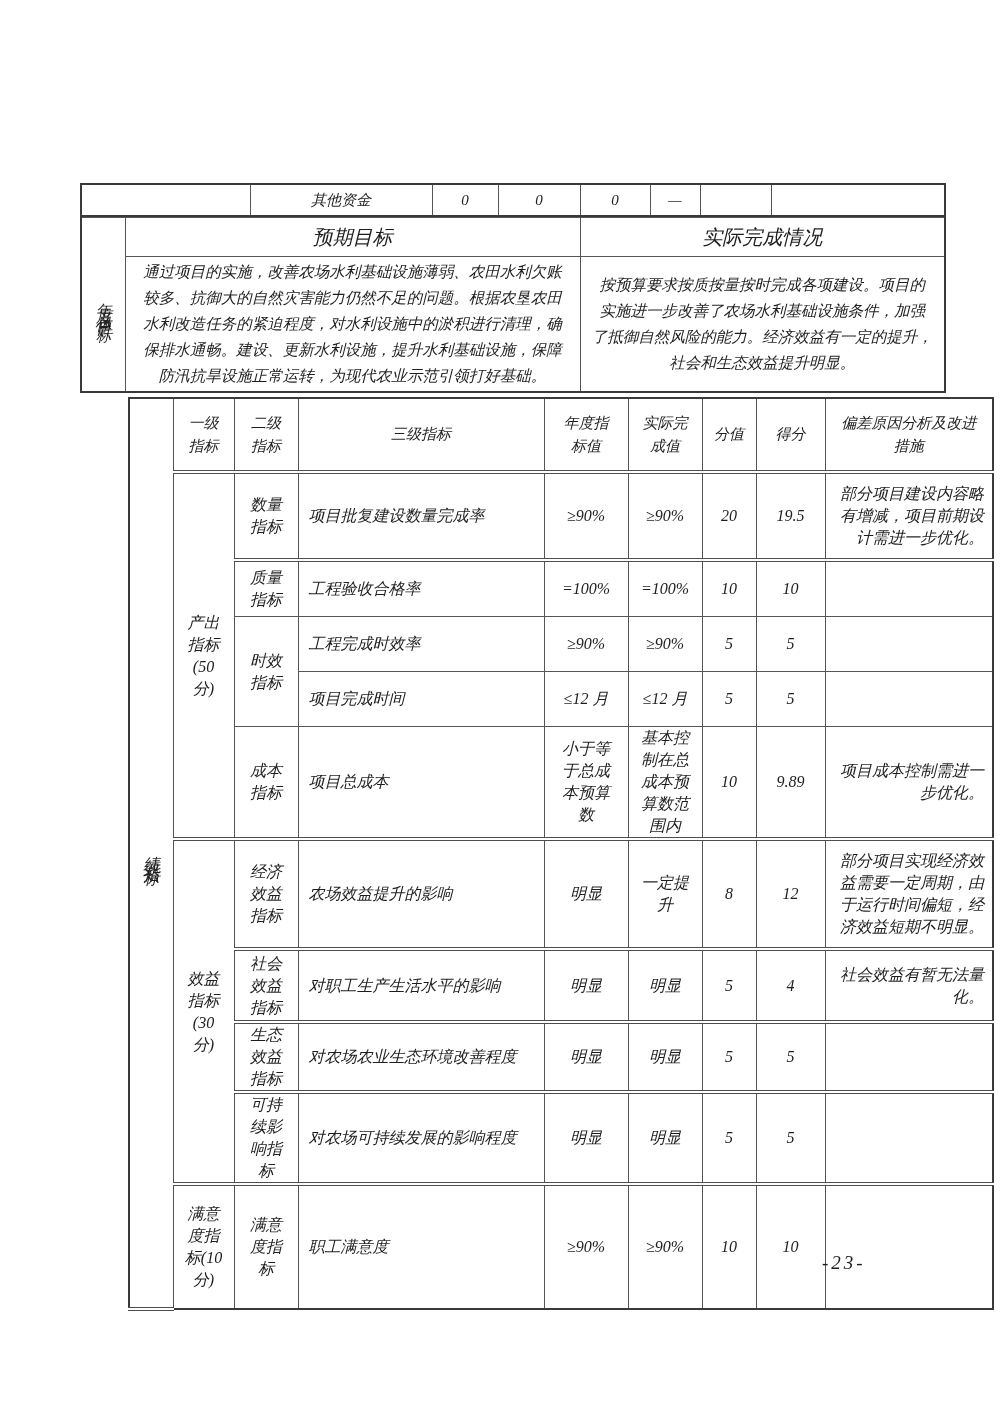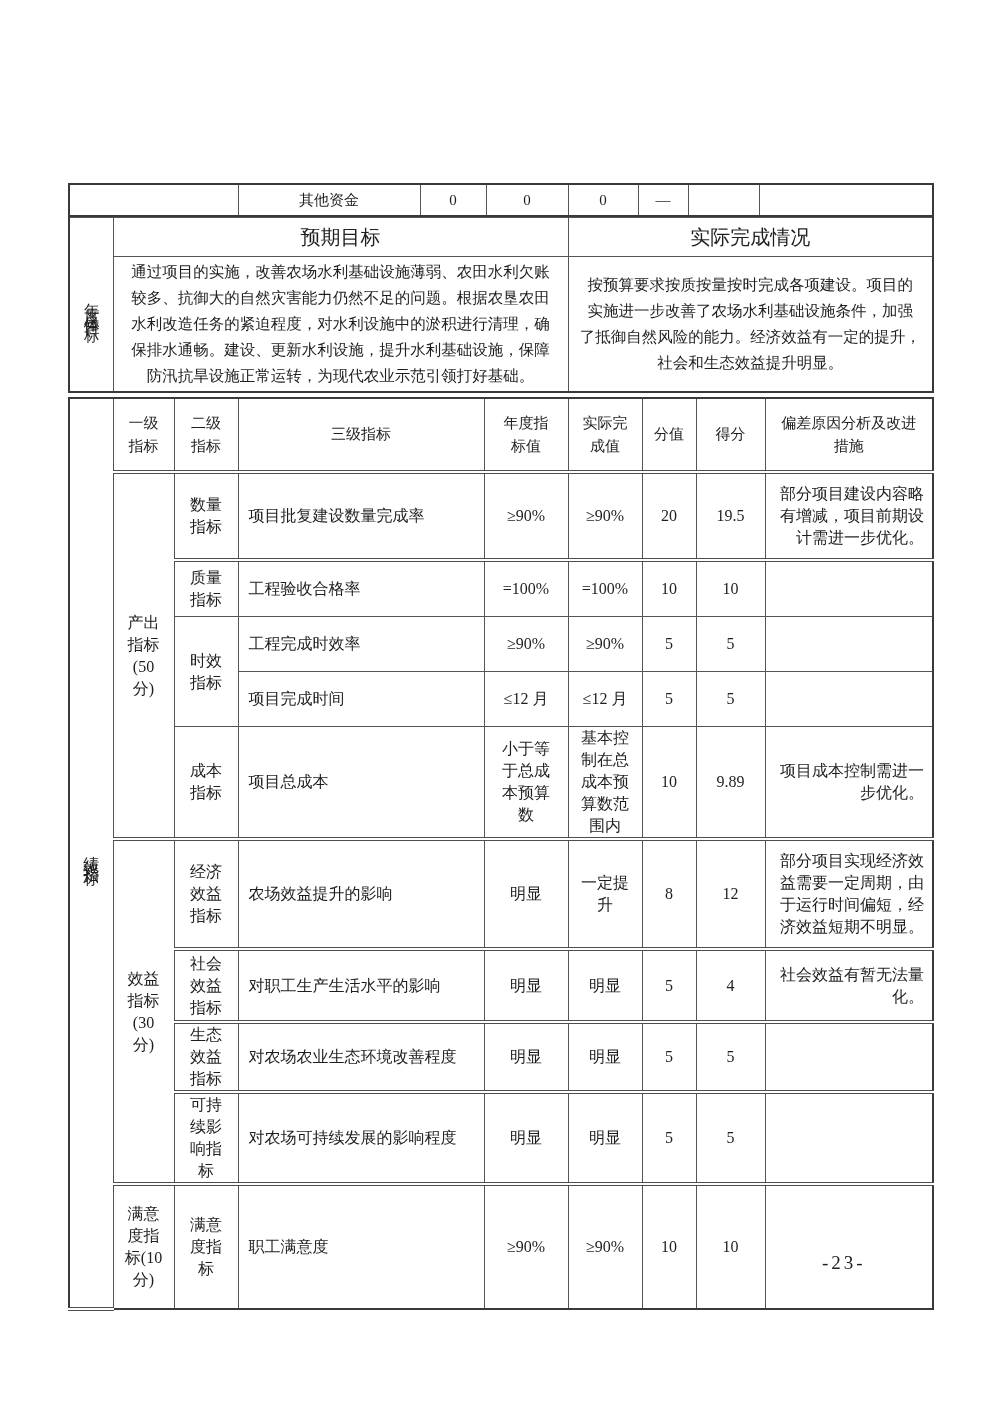--- a/index.html
+++ b/index.html
@@ -1,39 +1,39 @@
 <!DOCTYPE html>
 <html><head>
 <meta charset="utf-8">
 <style>
   html,body{margin:0;padding:0;}
   body{
     width:1000px;height:1414px;background:#ffffff;position:relative;
     font-family:"Liberation Serif","DejaVu Serif",serif;color:#1e1e1e;
   }
-  .content{position:absolute;left:68px;top:183px;width:864px;}
+  .content{position:absolute;left:80px;top:183px;width:864px;font-style:italic;}
   table{border-collapse:collapse;table-layout:fixed;width:864px;}
   table{border:2px solid #3a3a3a;}
   td,th{border:1px solid #555;font-weight:normal;padding:0 4px;overflow:hidden;
         text-align:center;vertical-align:middle;white-space:pre-line;}
   
   .t1 td{height:30px;font-size:15px;}
   .t2{border-top:0;}
   .t2 .hd{height:38px;font-size:20px;}
   .t2 .para{height:134px;font-size:15.5px;line-height:26px;padding:0 10px;}
-  .t3{margin-top:4px;}
+  .t3{margin-top:4px;margin-left:48px;}
   .t3 th{font-size:15px;line-height:23px;}
   .t3 td{font-size:16px;line-height:22px;}
   .vhead{writing-mode:vertical-lr;text-orientation:upright;letter-spacing:5px;
          font-size:15.5px;padding:0;}
   .name{text-align:left;padding:16px 10px;}
   .dev{text-align:right;line-height:24px;padding:2px 8px;}
   .lh20{line-height:20px;font-size:15px;}
   tr.sep>td,tr.sep>th{border-bottom:4px double #4d4d4d;}
-  .pageno{position:absolute;top:1252px;left:822px;font-size:19px;letter-spacing:3px;}
+  .pageno{position:absolute;top:1252px;left:822px;font-size:19px;letter-spacing:3px;font-style:italic;}
 </style>
 </head>
 <body>
 
 <div class="content">
 
   <table class="t1">
     <colgroup>
       <col style="width:169px">
         <col style="width:182px">

